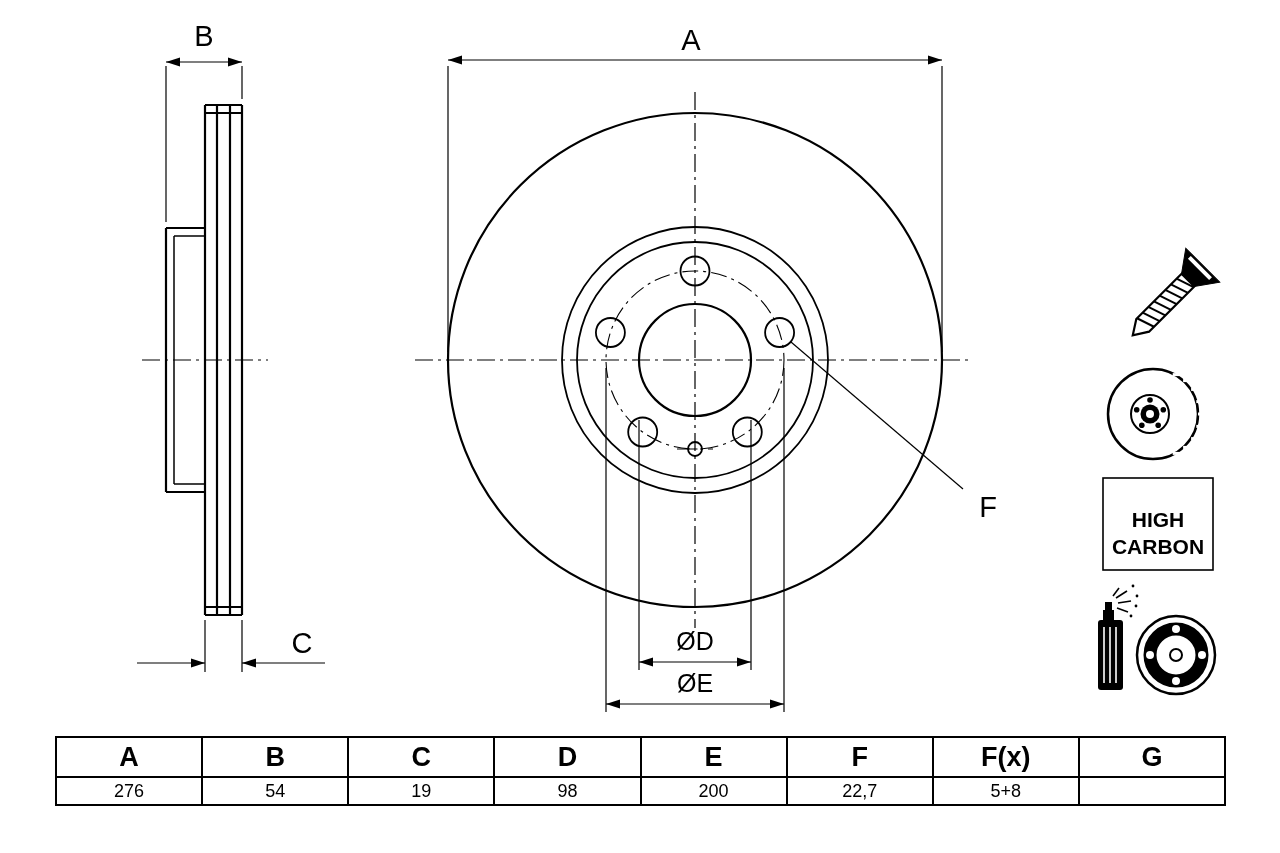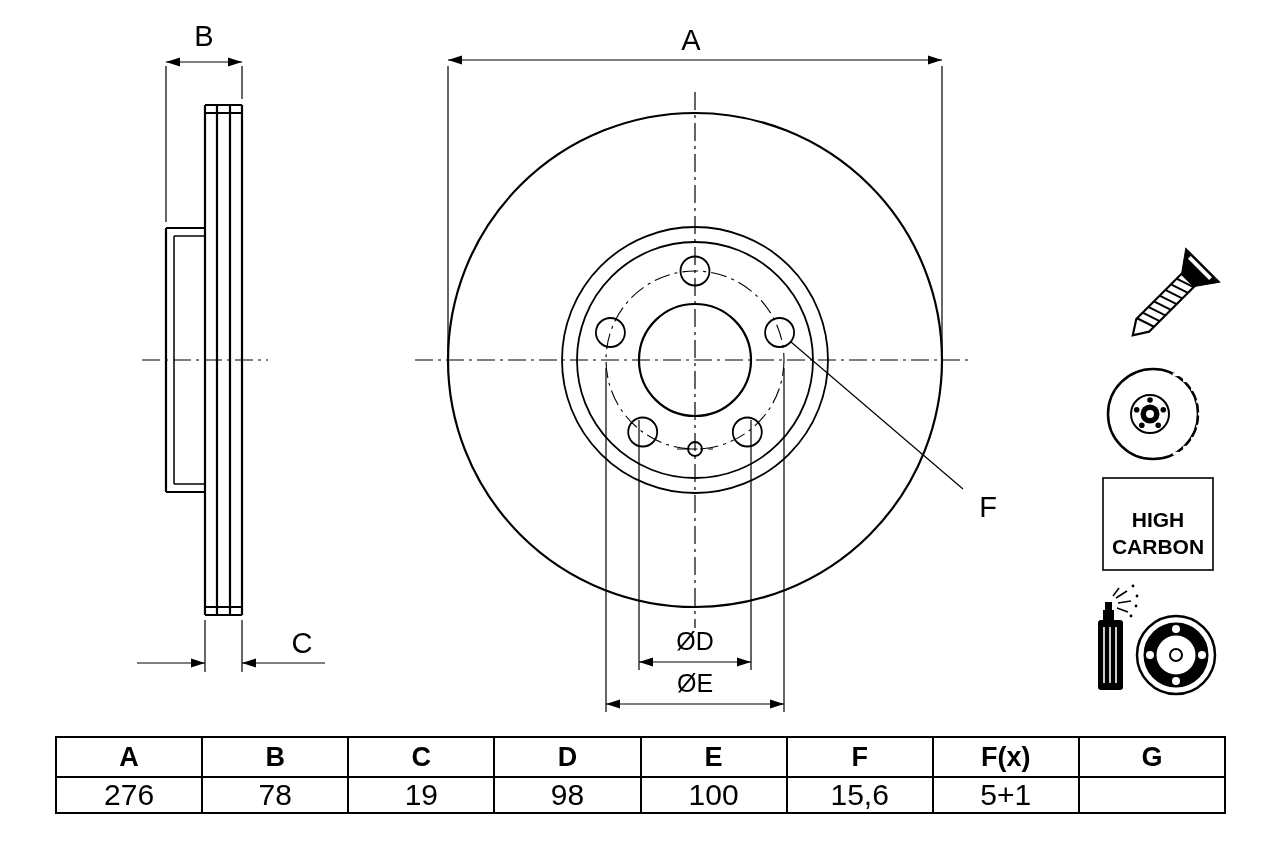--- a/index.html
+++ b/index.html
@@ -7,21 +7,21 @@
   body { font-family:"Liberation Sans","DejaVu Sans",sans-serif; }
   .page { position:relative; width:1280px; height:853px; background:#ffffff; overflow:hidden; }
   .drawing-svg { position:absolute; left:0; top:0; }
   svg text { font-family:"Liberation Sans","DejaVu Sans",sans-serif; fill:#000; }
   .dimlabel { font-size:29px; }
   .dimlabel-small { font-size:25px; }
   .badge-text { font-size:21px; font-weight:bold; }
   .spec-table { position:absolute; left:55px; top:736px; width:1171px; border-collapse:collapse; table-layout:fixed; }
   .spec-table td { border:2px solid #000; text-align:center; vertical-align:middle; color:#000; background:#fff; }
   .spec-table tr.hdr td { font-weight:bold; font-size:27px; height:40px; }
-  .spec-table tr.val td { font-size:30px; height:28px;margin-top:44px; }
+  .spec-table tr.val td { font-size:18px; height:28px;margin-top:44px; }
 </style>
 </head>
 <body>
 
 <div class="page">
 
   <svg class="drawing-svg" width="1280" height="736" viewBox="0 0 1280 736">
 
     <g stroke="#000" stroke-width="1.2" stroke-dasharray="18 5 3 5">
       <line x1="415" y1="360" x2="972" y2="360"></line>
@@ -228,24 +228,24 @@
         <td>B</td>
         <td>C</td>
         <td>D</td>
         <td>E</td>
         <td>F</td>
         <td>F(x)</td>
         <td>G</td>
       </tr>
       <tr class="val">
         <td>276</td>
-        <td>78</td>
+        <td>54</td>
         <td>19</td>
         <td>98</td>
-        <td>100</td>
-        <td>15,6</td>
-        <td>5+1</td>
+        <td>200</td>
+        <td>22,7</td>
+        <td>5+8</td>
         <td></td>
       </tr>
     </tbody>
   </table>
 
 </div>
 
 </body></html>

